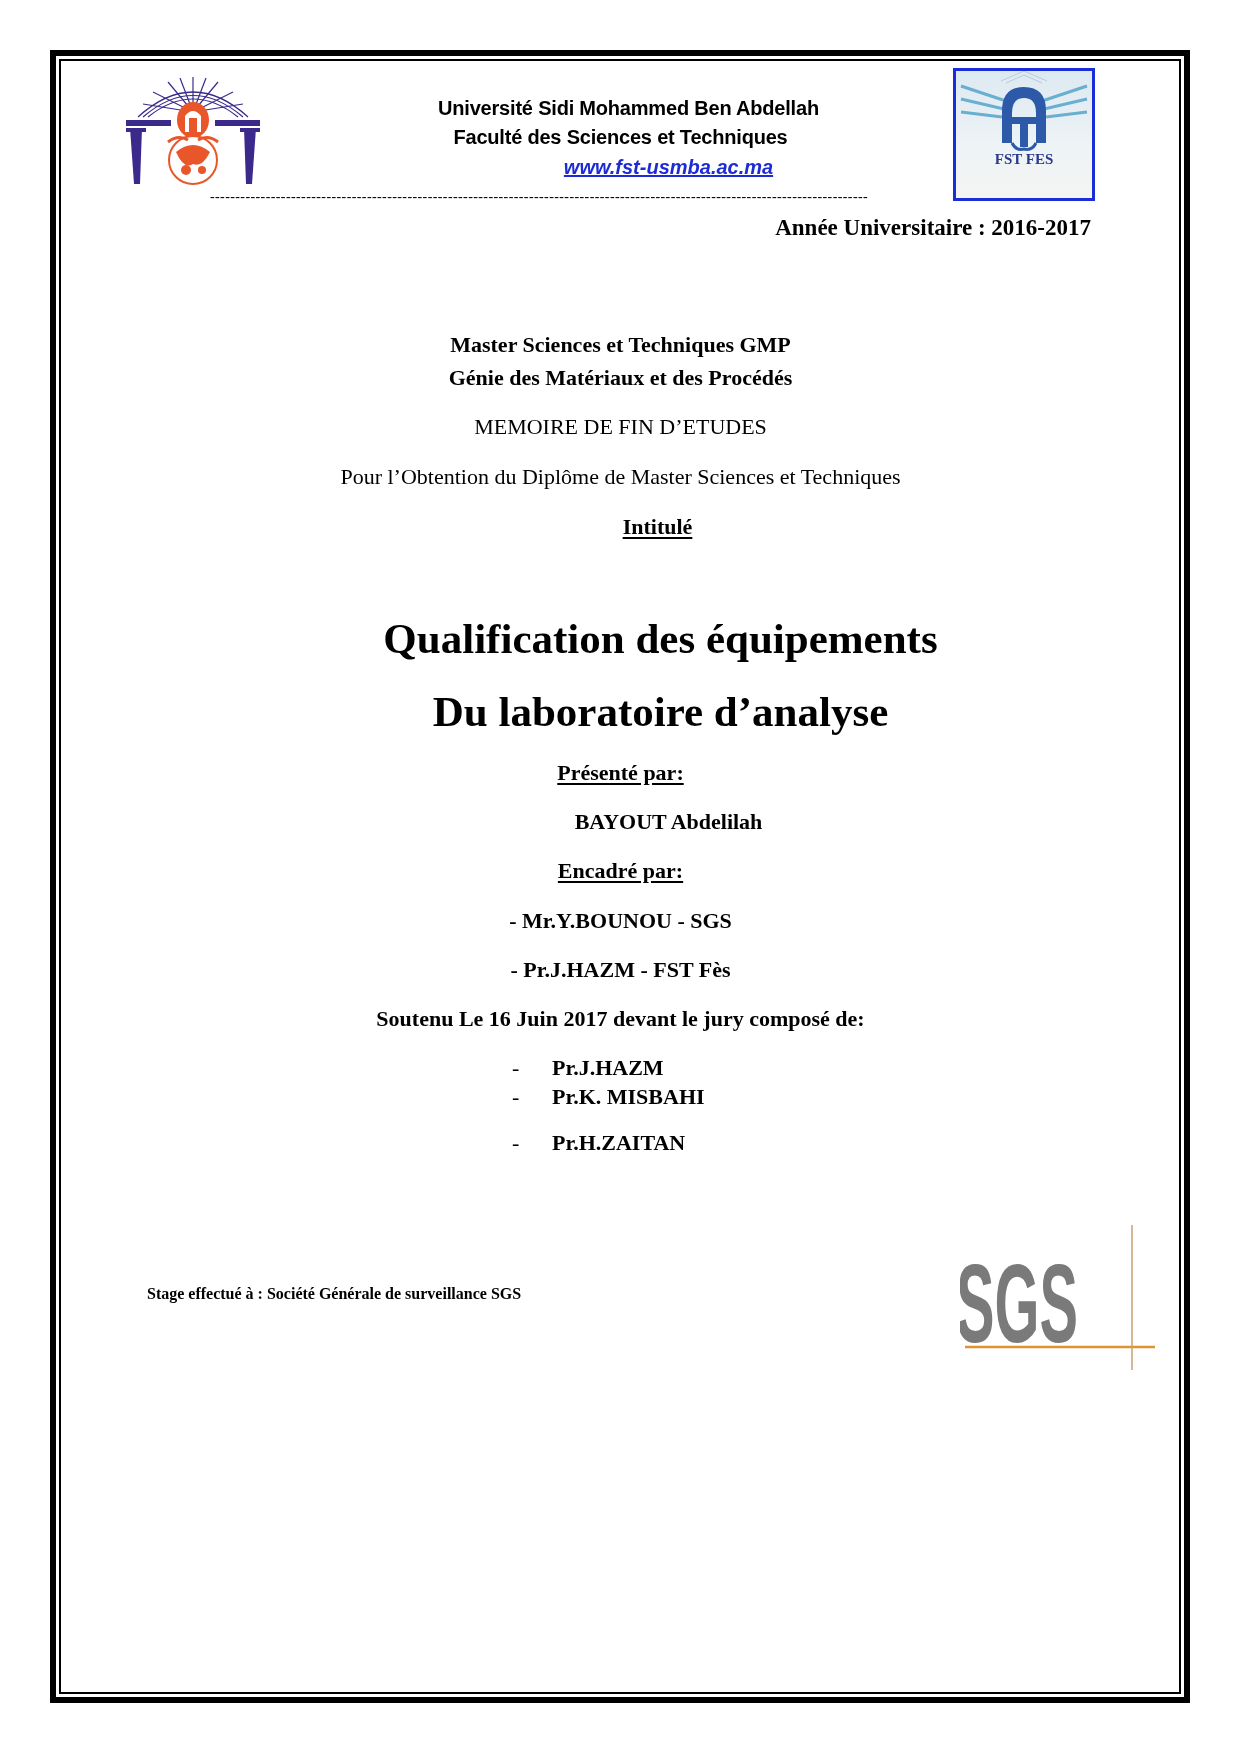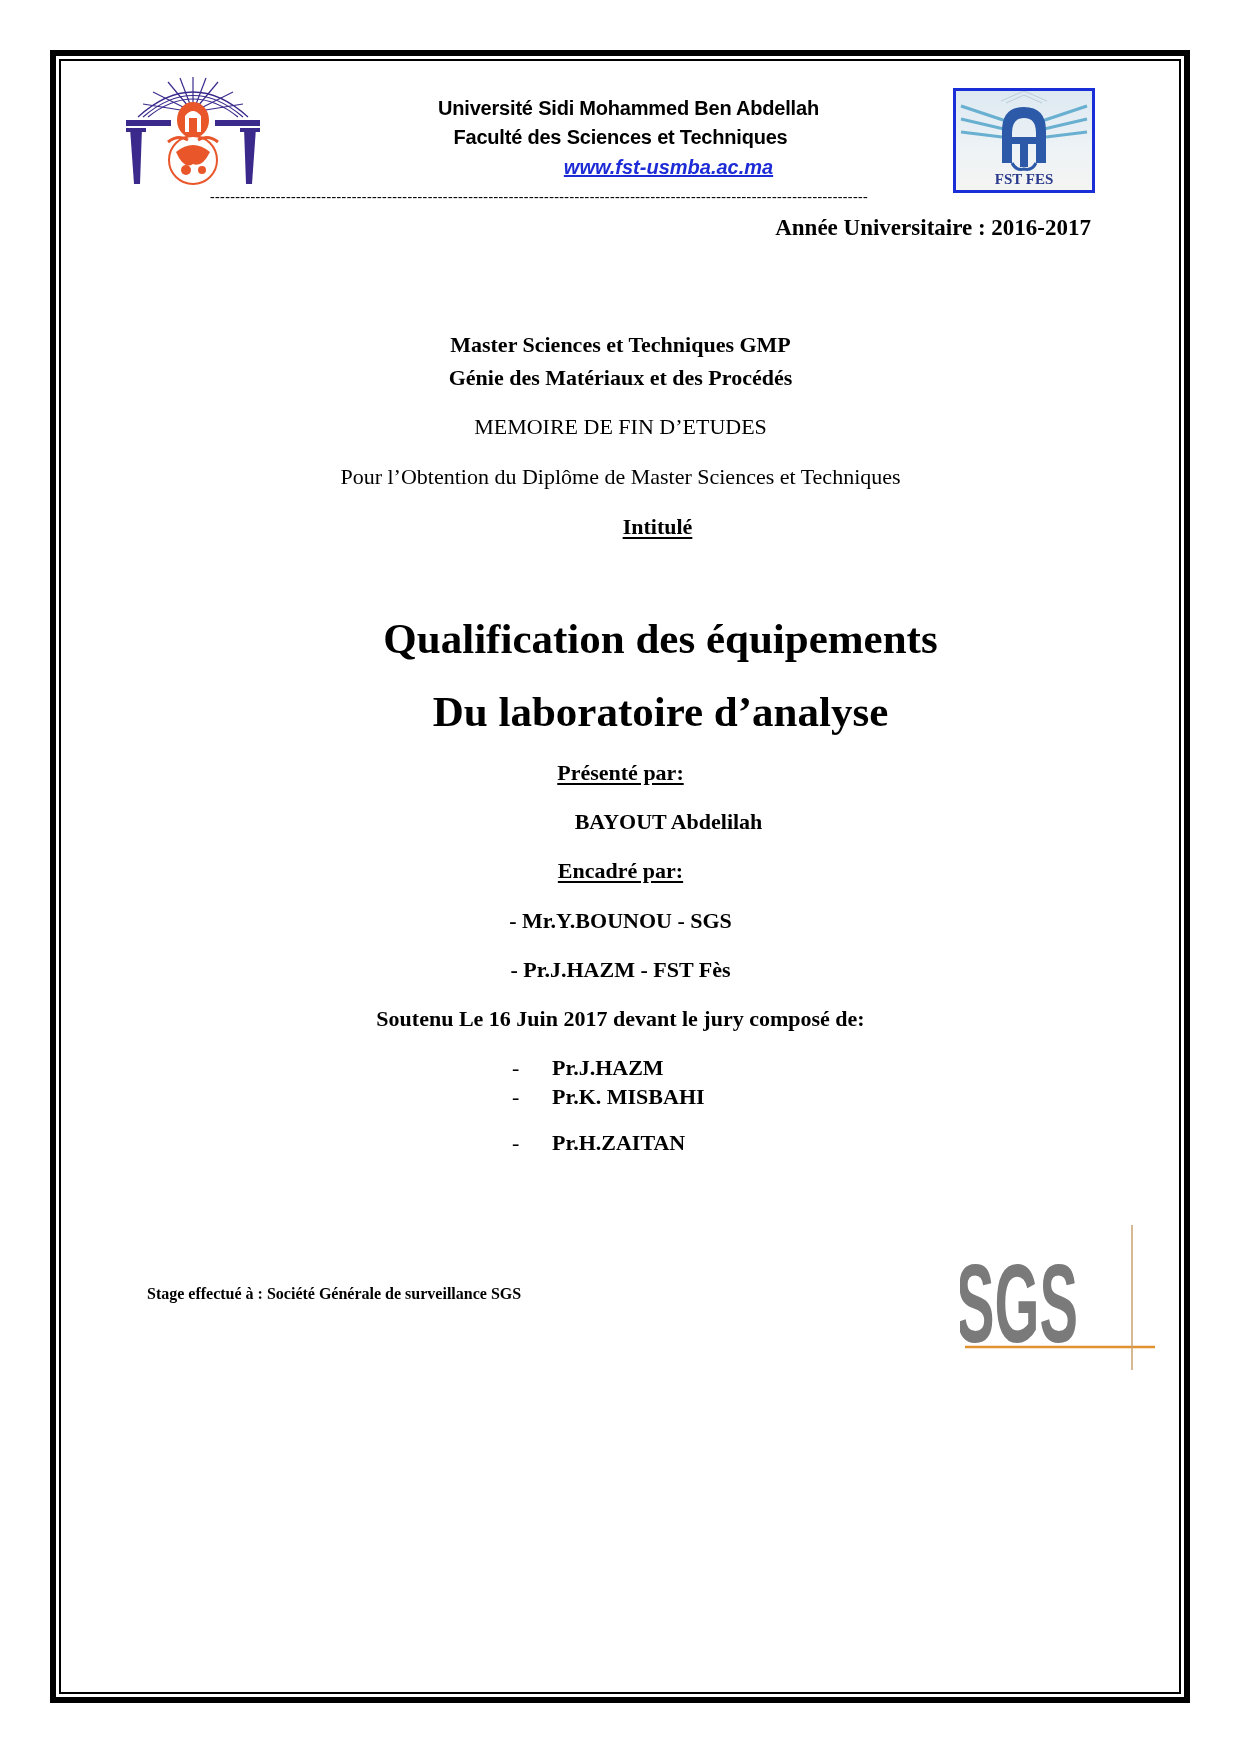--- a/index.html
+++ b/index.html
@@ -20,21 +20,21 @@
   .t-underline { font-weight:bold; font-size:22px; text-decoration:underline; text-underline-offset:3px; }
   .title { font-weight:bold; font-size:43px;margin-left:40px; }
   .sub-item { font-weight:bold; font-size:22px; }
 
   .jury { position:absolute; left:512px; font-weight:bold; font-size:22px; white-space:nowrap; }
   .jury .dash { display:inline-block; width:40px; font-weight:normal; }
 
   .stage { position:absolute; left:147px; top:1285px; font-weight:bold; font-size:16px; white-space:nowrap; }
 
   .logo-usmba { position:absolute; left:118px; top:72px; width:150px; height:115px; }
-  .logo-fst { position:absolute; left:953px; top:88px; width:142px; height:105px; border:3px solid #1a2ed8; box-sizing:border-box; background:linear-gradient(180deg,#dde9f1 0%, #eef3f6 60%, #f4f4f2 100%); overflow:hidden; }
+  .logo-fst { position:absolute; left:953px; top:68px; width:142px; height:133px; border:3px solid #1a2ed8; box-sizing:border-box; background:linear-gradient(180deg,#dde9f1 0%, #eef3f6 60%, #f4f4f2 100%); overflow:hidden; }
   .logo-sgs { position:absolute; left:960px; top:1225px; width:200px; height:145px; }
 </style>
 </head>
 <body>
 
 <div class="frame-outer"></div>
 <div class="frame-inner"></div>
 
 <div class="logo-usmba">
   <svg width="150" height="115" viewBox="0 0 150 115">

